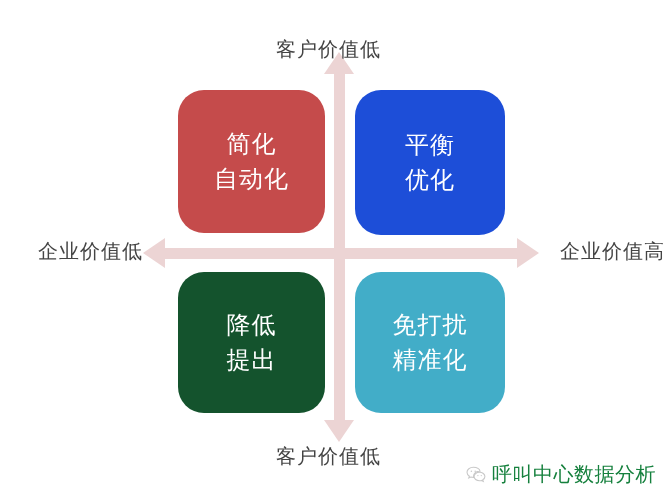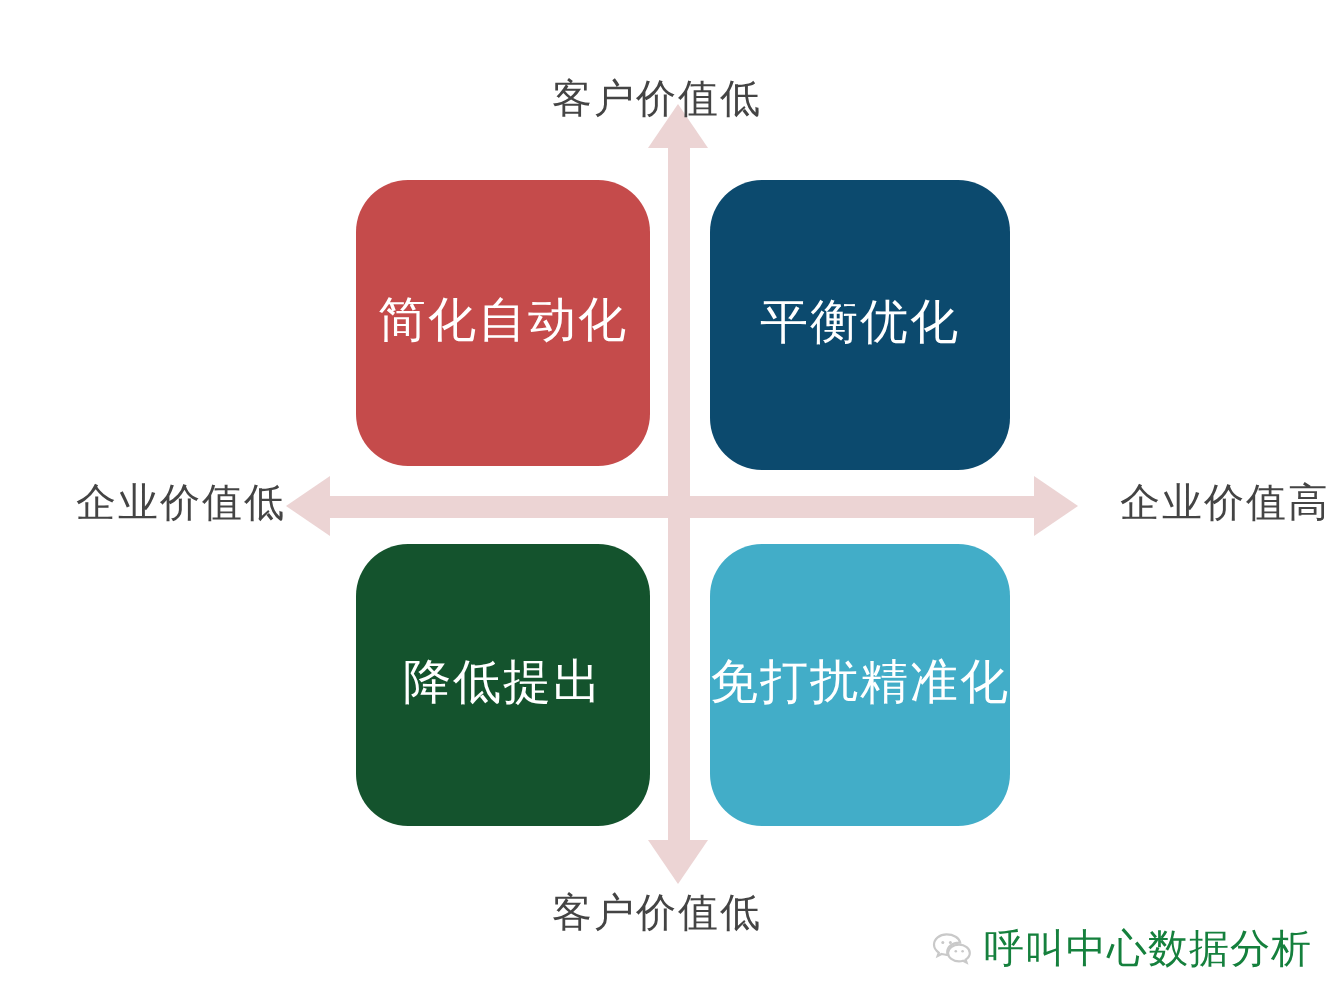--- a/index.html
+++ b/index.html
@@ -67,21 +67,21 @@
     border-top: 15px solid transparent;
     border-bottom: 15px solid transparent;
     border-left: 22px solid #ecd4d4;
   }
 
   
   .quadrant {
     position: absolute;
     border-radius: 26px;
     display: flex;
-    flex-direction: row;
+    flex-direction: column;
     align-items: center;
     justify-content: center;
     color: #ffffff;
     font-size: 24px;
     line-height: 1.45;
     letter-spacing: 1px;
     text-align: center;
     box-sizing: border-box;
   }
   .quadrant .line {
@@ -153,21 +153,21 @@
   <div class="axis-label" id="label-top">客户价值低</div>
   <div class="axis-label" id="label-bottom">客户价值低</div>
   <div class="axis-label" id="label-left">企业价值低</div>
   <div class="axis-label" id="label-right">企业价值高</div>
 
   <div class="quadrant" id="q-top-left" style="background: rgb(197, 75, 75);">
     <span class="line">简化</span>
     <span class="line">自动化</span>
   </div>
 
-  <div class="quadrant" id="q-top-right" style="background: #0c4a6e;">
+  <div class="quadrant" id="q-top-right" style="background: #1d4ed8;">
     <span class="line">平衡</span>
     <span class="line">优化</span>
   </div>
 
   <div class="quadrant" id="q-bottom-left" style="background: #14532d;">
     <span class="line">降低</span>
     <span class="line">提出</span>
   </div>
 
   <div class="quadrant" id="q-bottom-right" style="background: rgb(66, 173, 200);">

